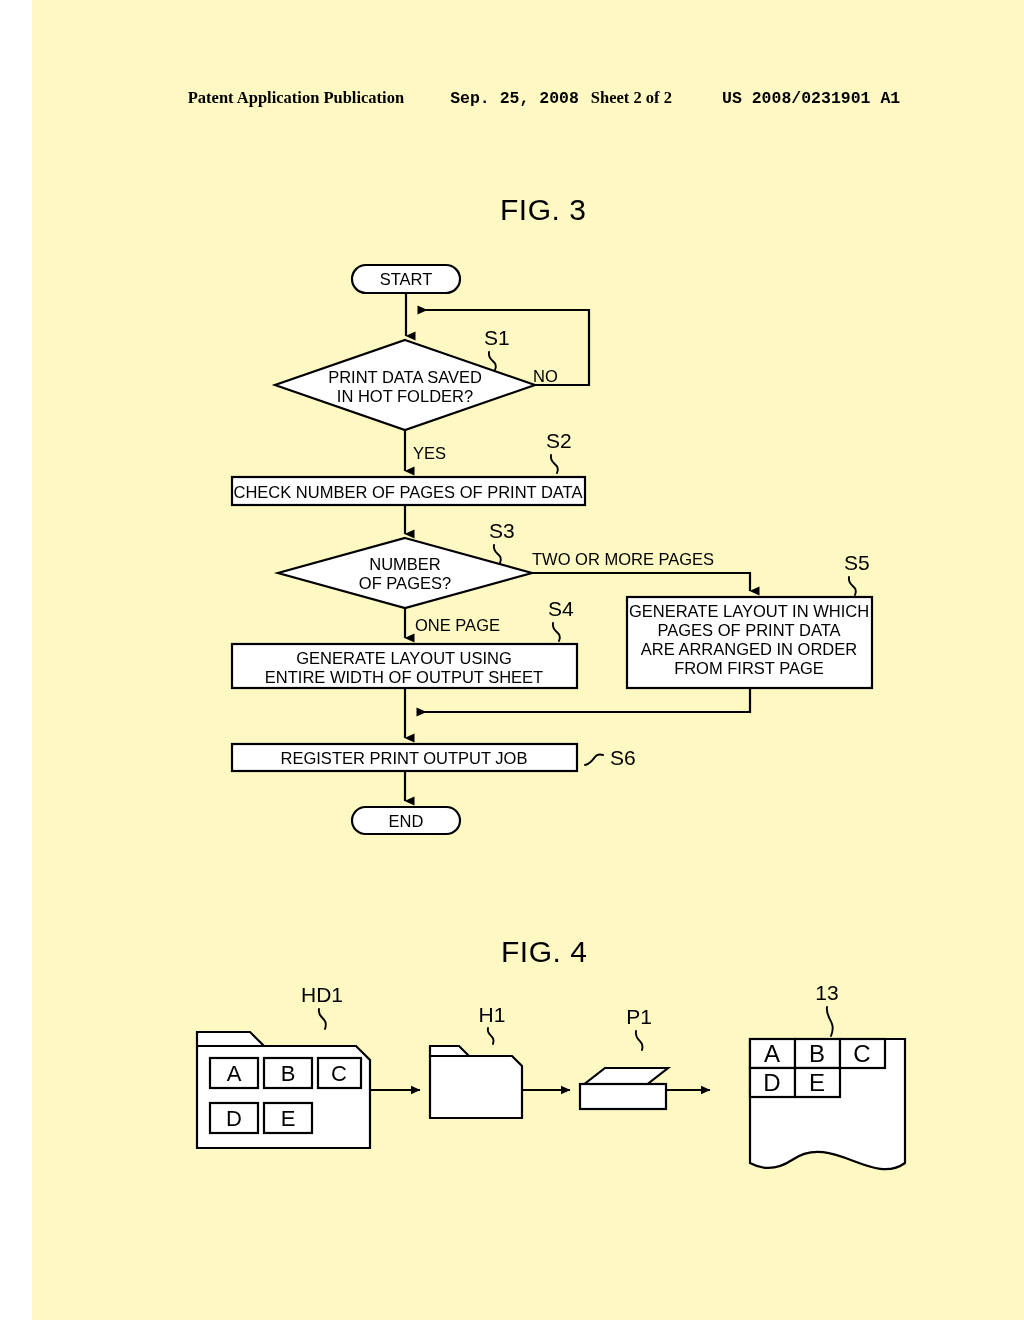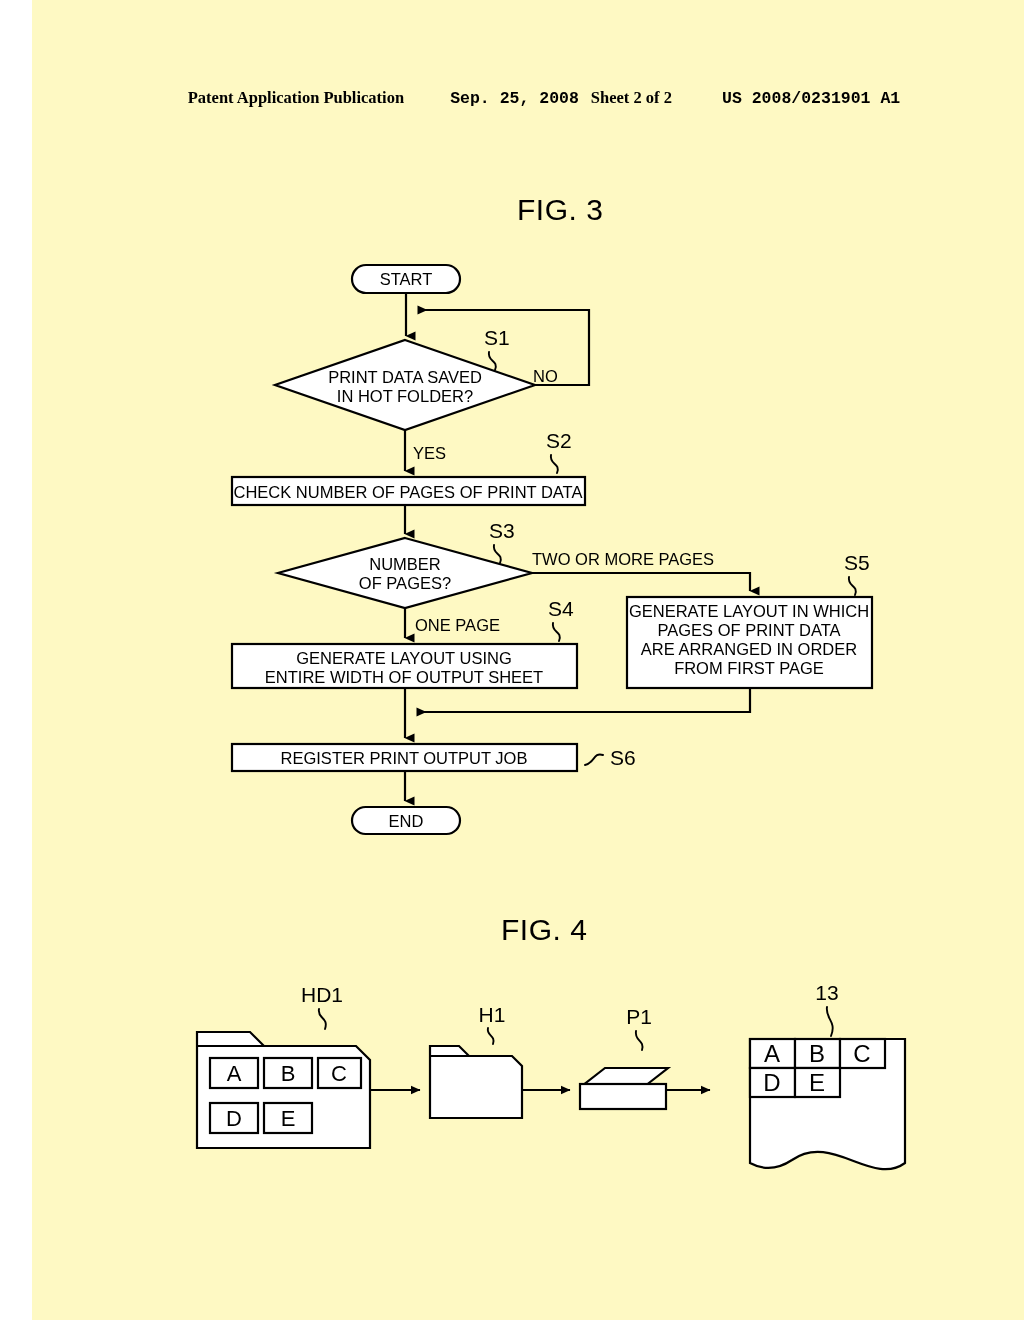--- a/index.html
+++ b/index.html
@@ -40,22 +40,22 @@
   #header .h-num   { margin-right: 0; font-family: Liberation Mono, monospace; }
 
   
   .fig-title {
     position: absolute;
     font-size: 30px;
     color: #000000;
     letter-spacing: 0.5px;
     white-space: nowrap;
   }
-  #fig3-title { left: 485px; top: 193px; }
-  #fig4-title { left: 469px; top: 913px; }
+  #fig3-title { left: 468px; top: 193px; }
+  #fig4-title { left: 469px; top: 935px; }
 
   
   svg.layer {
     position: absolute;
     left: 0;
     top: 0;
     width: 1024px;
     height: 1320px;
     overflow: visible;
   }

